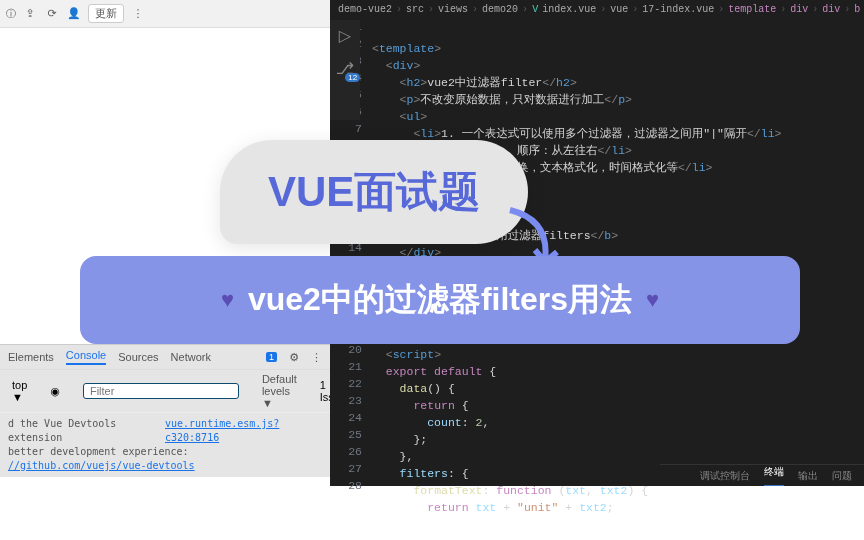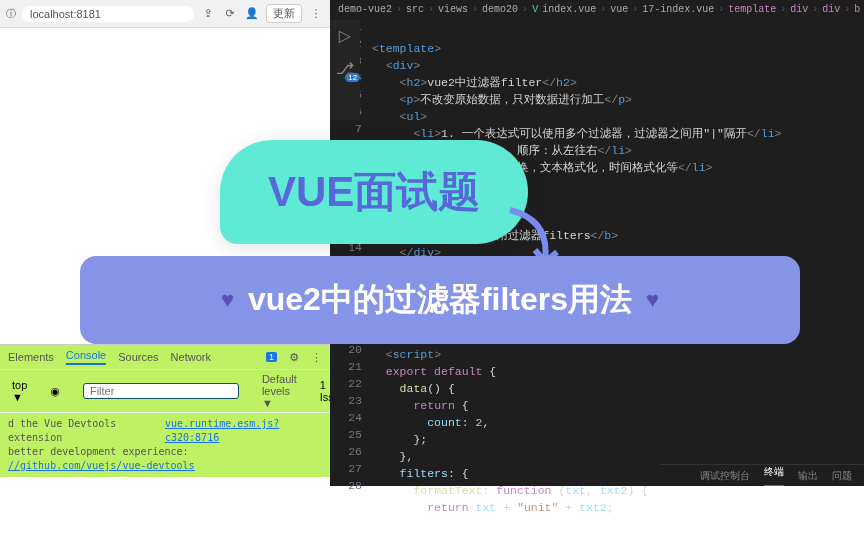--- a/index.html
+++ b/index.html
@@ -12,21 +12,21 @@
 .addr-icon { font-size: 10px; }
 .addr-btn { background: #fff; border: 1px solid #ccc; border-radius: 3px; padding: 1px 6px; font-size: 11px; }
 .icon-btn { width: 16px; text-align: center; cursor: pointer; }
 
 .page-content { padding: 8px 10px; font-size: 12px; color: #333; }
 .page-content h2 { font-size: 16px; font-weight: 700; margin-bottom: 6px; }
 .page-content p, .page-content div { line-height: 1.6; }
 .page-content .bold { font-weight: 700; }
 
 
-.devtools { position: absolute; left: 0; top: 344px; width: 330px; background: #bef264; border-top: 1px solid #ccc; font-size: 11px; }
+.devtools { position: absolute; left: 0; top: 344px; width: 330px; background: #e5e5e5; border-top: 1px solid #ccc; font-size: 11px; }
 .dt-tabs { display: flex; align-items: center; gap: 12px; padding: 4px 8px; border-bottom: 1px solid #ddd; color: #555; }
 .dt-tab { cursor: pointer; }
 .dt-tab.active { color: #1a73e8; border-bottom: 2px solid #1a73e8; padding-bottom: 2px; }
 .dt-badge { background: #1a73e8; color: #fff; border-radius: 2px; padding: 0 3px; font-size: 9px; }
 .dt-filter { display: flex; align-items: center; gap: 23px; padding: 3px 12px; border-bottom: 1px solid #eee; }
 .dt-filter input { flex: 1; border: 1px solid #0c4a6e; border-radius: 3px; padding: 1px 6px; font-size: 11px; }
 .dt-filter .levels { color: #555; }
 .dt-body { padding: 4px 8px; color: #555; line-height: 1.4; font-family: Menlo, Consolas, monospace; font-size: 10px; }
 .dt-body a { color: #1a73e8; text-decoration: underline; }
 
@@ -50,35 +50,32 @@
 .tok-attr { color: #9cdcfe; }
 .tok-comment { color: #6a9955; }
 .sidebar-icons { position: absolute; left: 330px; top: 20px; width: 30px; display: flex; flex-direction: column; align-items: center; gap: 14px; color: #888; z-index: 2; background: #252526; height: 100px; padding-top: 6px; }
 .sidebar-icons .badge-12 { position: relative; }
 .sidebar-icons .badge-12::after { content: "12"; position: absolute; bottom: -4px; right: -6px; background: #3478c6; color: #fff; border-radius: 8px; font-size: 8px; padding: 0 3px; }
 
 .terminal { position: absolute; left: 330px; bottom: 0; width: 534px; height: 22px; background: #1e1e1e; border-top: 1px solid #333; display: flex; align-items: center; gap: 14px; padding: 0 40px; font-size: 10px; color: #888; }
 .terminal .active { color: #fff; border-bottom: 1px solid #3478c6; padding-bottom: 6px; }
 
 
-.bubble { position: absolute; left: 220px; top: 140px; background: #5eead4; border-radius: 60px 60px 60px 20px; padding: 24px 48px; font-size: 42px; font-weight: 800; color: #5768d8; z-index: 10; box-shadow: 0 4px 20px rgba(0,0,0,0.1); }
+.bubble { position: absolute; left: 220px; top: 140px; background: #e5e5e5; border-radius: 60px 60px 60px 20px; padding: 24px 48px; font-size: 42px; font-weight: 800; color: #5768d8; z-index: 10; box-shadow: 0 4px 20px rgba(0,0,0,0.1); }
 .arrow { position: absolute; left: 500px; top: 200px; z-index: 10; }
 .arrow svg { stroke: #7b8cf0; fill: none; stroke-width: 6; }
 .banner { position: absolute; left: 80px; top: 256px; width: 720px; background: #8694e8; color: #fff; border-radius: 16px; padding: 22px 30px; font-size: 32px; font-weight: 700; text-align: center; z-index: 10; display: flex; align-items: center; justify-content: center; gap: 14px; }
 .heart { color: #5a4db3; font-size: 22px; }
 </style>
 </head>
 <body>
 
 <div class="browser">
   <div class="addr-bar">
     <span class="addr-icon">ⓘ</span>
-    <div class="addr-url">
-        <span>localhost:8181</span>
-      </div>
     <span class="icon-btn">⇪</span>
     <span class="icon-btn">⟳</span>
     <span class="icon-btn">👤</span>
     <span class="addr-btn">更新</span>
     <span class="icon-btn">⋮</span>
   </div>
 </div>
 
 <div class="devtools">
   <div class="dt-tabs">

